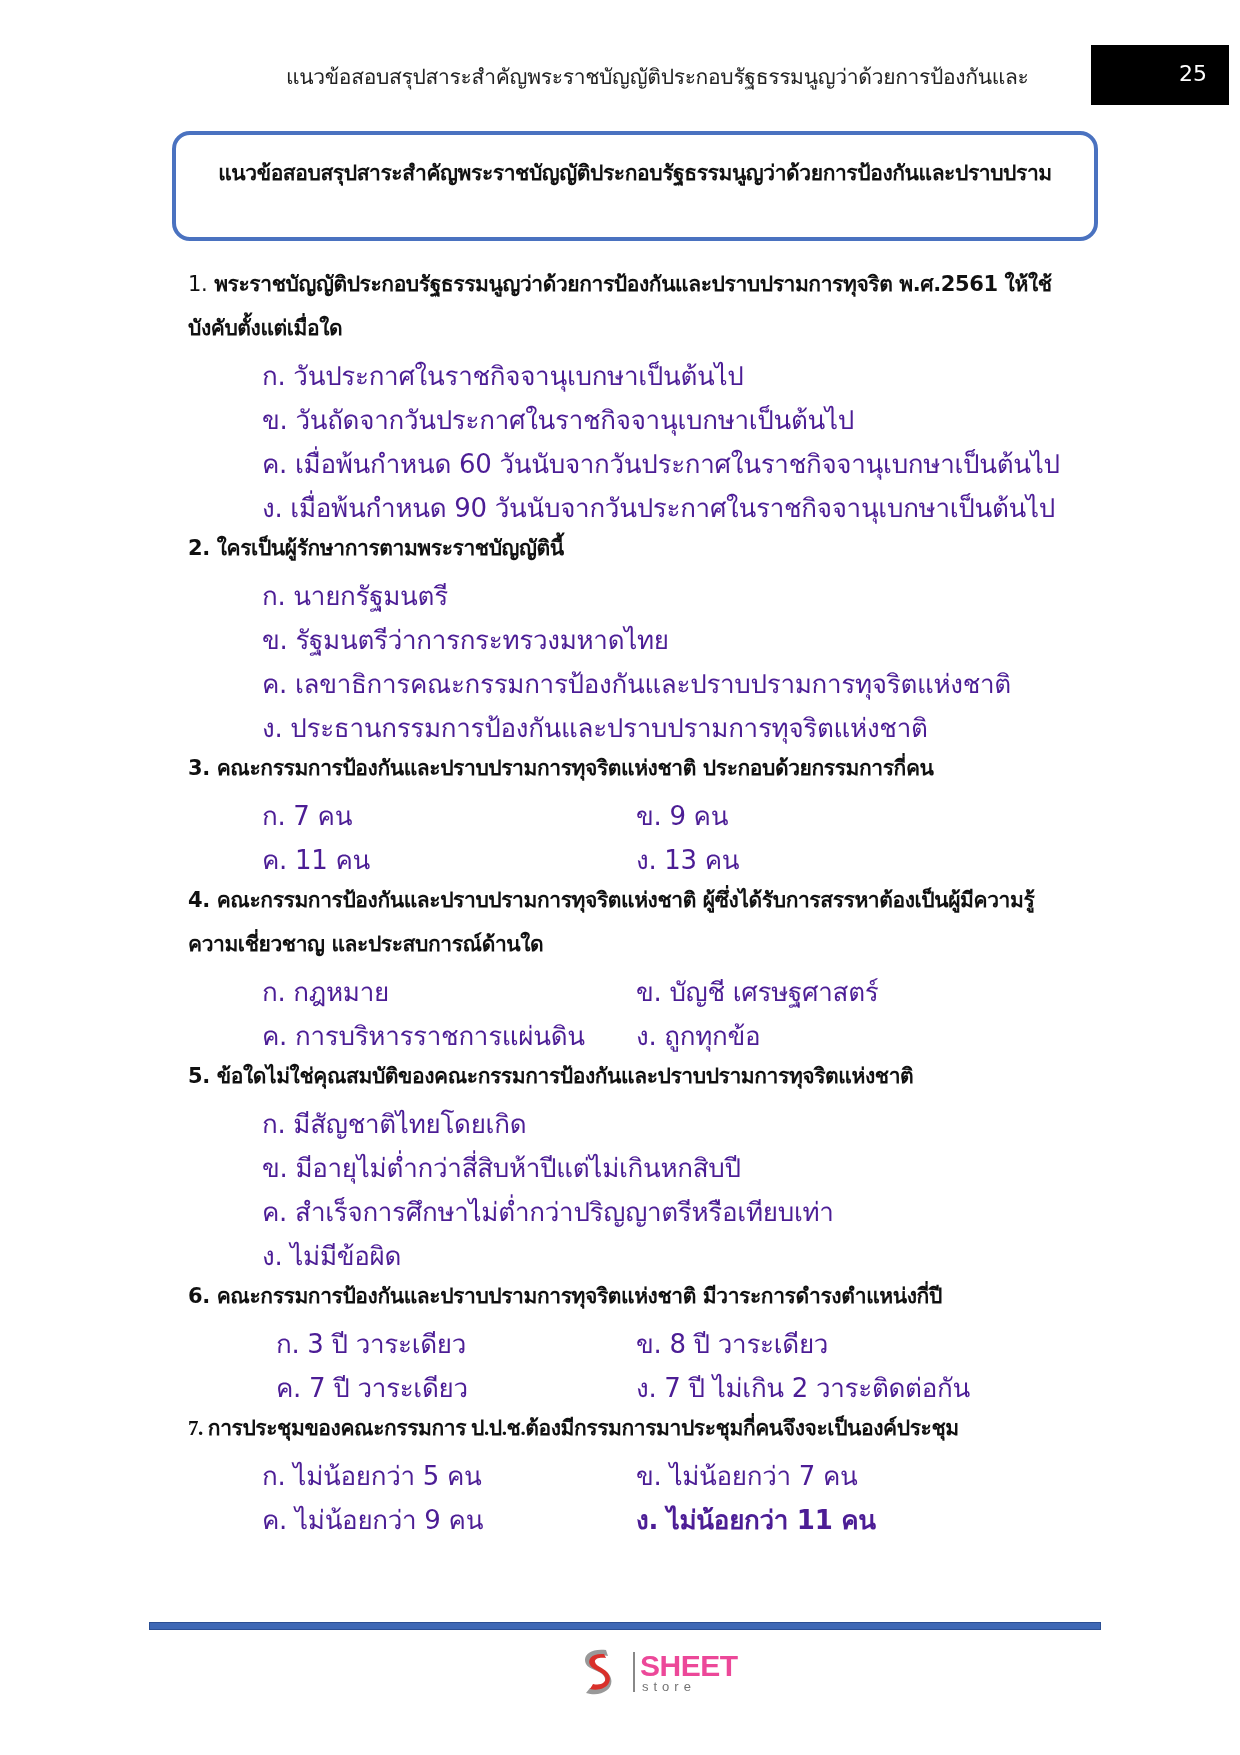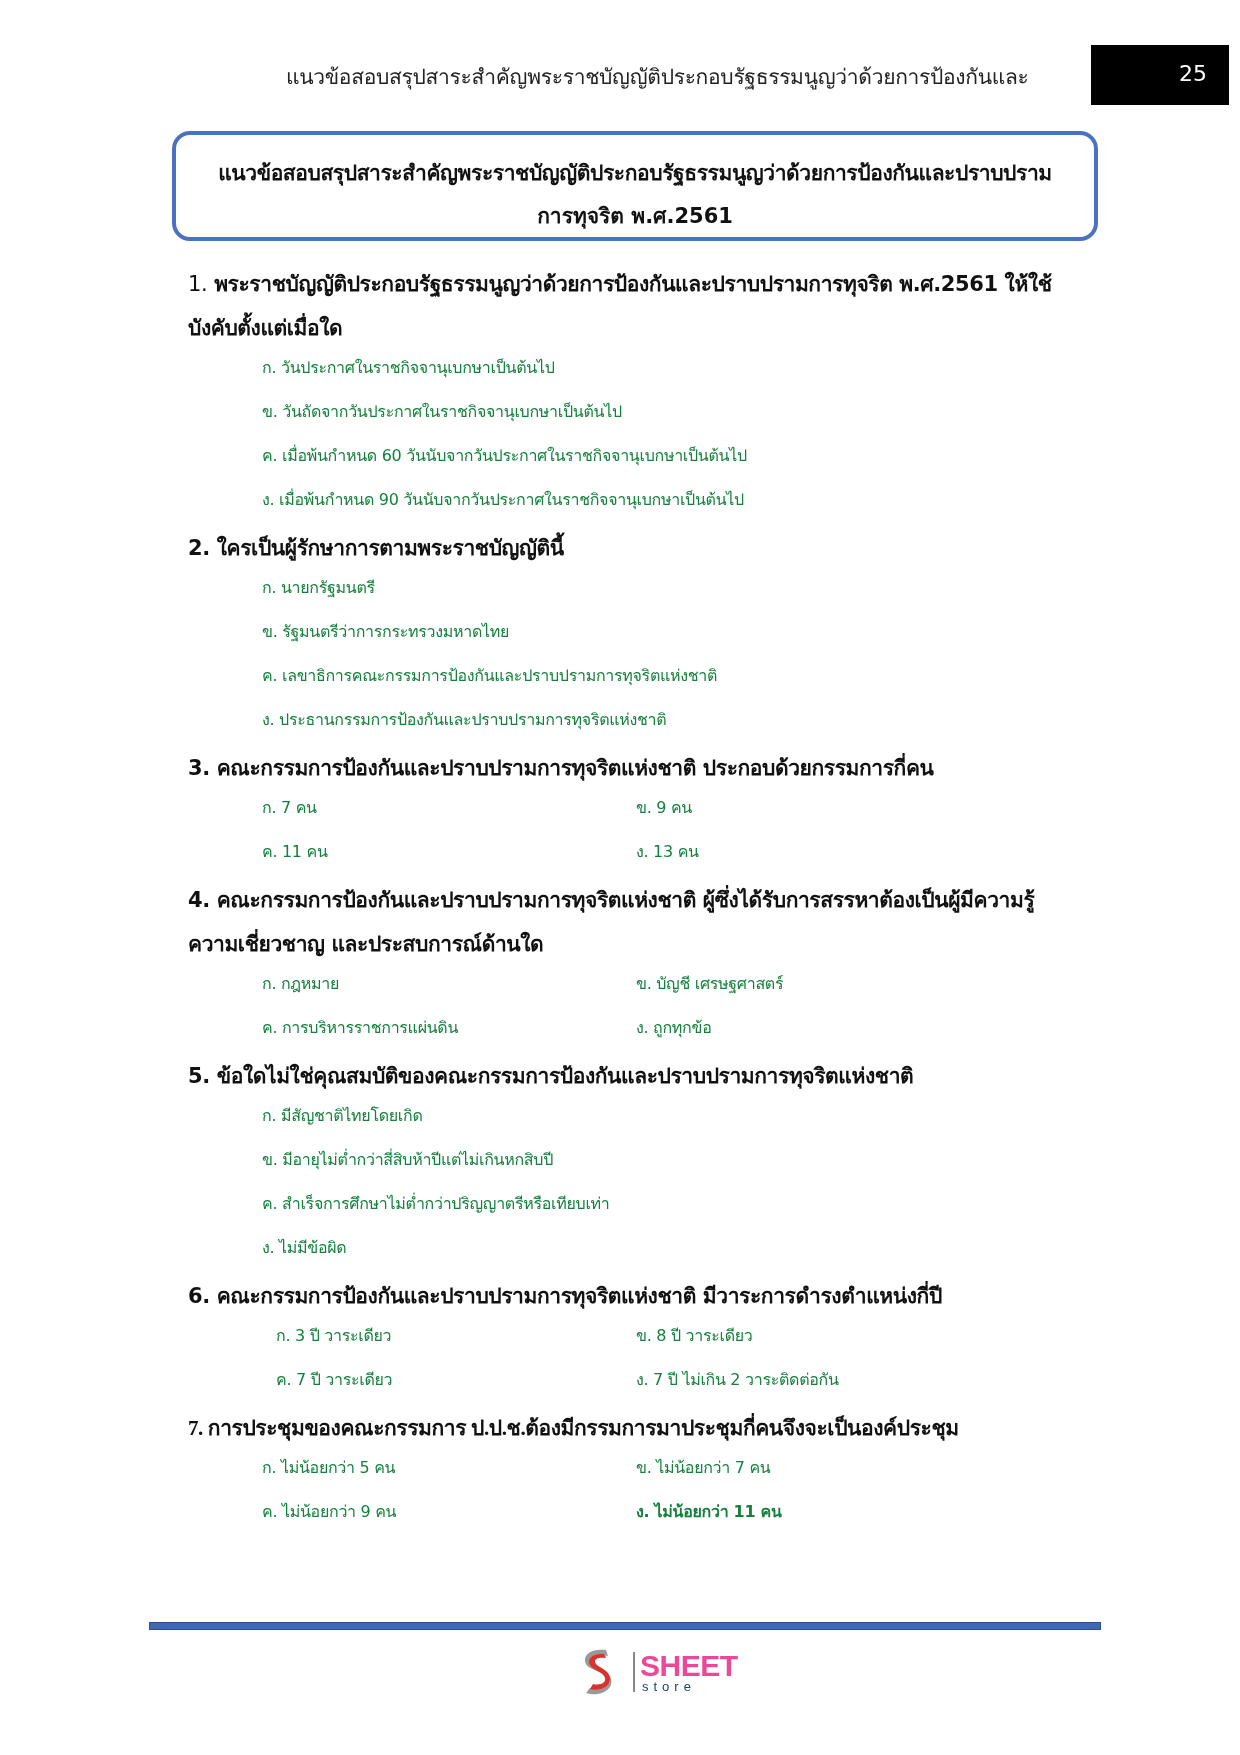--- a/index.html
+++ b/index.html
@@ -10,41 +10,40 @@
   .page-num-box { position:absolute; left:1091px; top:45px; width:138px; height:60px; background:#000; }
   .page-num-box span { position:absolute; left:88px; top:16px; color:#fff; font-size:22px; }
   .title-box { position:absolute; left:172px; top:131px; width:926px; height:110px;
                border:4px solid #4a72c0; border-radius:18px; box-sizing:border-box;
                text-align:center; }
   .title-box .t1 { position:absolute; left:0; right:0; top:21px; font-size:21px; font-weight:bold; letter-spacing:-0.4px; white-space:nowrap; }
   .title-box .t2 { position:absolute; left:0; right:0; top:64px; font-size:21px; font-weight:bold; }
   .q { position:absolute; left:188px; font-size:21px; font-weight:bold; letter-spacing:-0.4px; white-space:nowrap; }
   .q .num { font-weight:normal; }
   .q .num.b { font-weight:bold; }
-  .opt { position:absolute; font-size:16px; letter-spacing:-0.3px; white-space:nowrap; color:#15803d; }
+  .opt { position:absolute; font-size:26px; letter-spacing:-0.3px; white-space:nowrap; color:#4c1d95; }
   .footer-rule { position:absolute; left:149px; top:1622px; width:952px; height:8px; background:#3f68b5; border:1px solid #2c4f94; box-sizing:border-box; }
   .logo { position:absolute; left:576px; top:1646px; width:170px; height:50px; }
   .logo .mark { position:absolute; left:0; top:0; width:48px; height:50px; }
   .logo .sep { position:absolute; left:57px; top:6px; width:2px; height:40px; background:#888; }
   .logo .w1 { position:absolute; left:64px; top:3px; font-size:30px; font-weight:bold; color:#ec4899; letter-spacing:-0.5px; font-family:"Liberation Sans", sans-serif; }
-  .logo .w2 { position:absolute; left:66px; top:33px; font-size:13px; color:#0c4a6e; letter-spacing:5px; font-family:"Liberation Sans", sans-serif; }
+  .logo .w2 { position:absolute; left:66px; top:33px; font-size:13px; color:#737373; letter-spacing:5px; font-family:"Liberation Sans", sans-serif; }
 </style>
 </head>
 <body>
 
 <div class="running-header">
   <span class="title">แนวข้อสอบสรุปสาระสำคัญพระราชบัญญัติประกอบรัฐธรรมนูญว่าด้วยการป้องกันและ</span>
 </div>
 <div class="page-num-box">
   <span>25</span>
 </div>
 
 <div class="title-box">
   <div class="t1">แนวข้อสอบสรุปสาระสำคัญพระราชบัญญัติประกอบรัฐธรรมนูญว่าด้วยการป้องกันและปราบปราม</div>
-  <div class="t2">การทุจริต พ.ศ.2561</div>
 </div>
 
 <div class="q" style="top:267px;">
   <span class="num">1.</span>
   <span>พระราชบัญญัติประกอบรัฐธรรมนูญว่าด้วยการป้องกันและปราบปรามการทุจริต พ.ศ.2561 ให้ใช้</span>
 </div>
 <div class="q" style="top:311px;">
   <span>บังคับตั้งแต่เมื่อใด</span>
 </div>
 <div class="opt" style="left:262px; top:355px;">ก. วันประกาศในราชกิจจานุเบกษาเป็นต้นไป</div>

